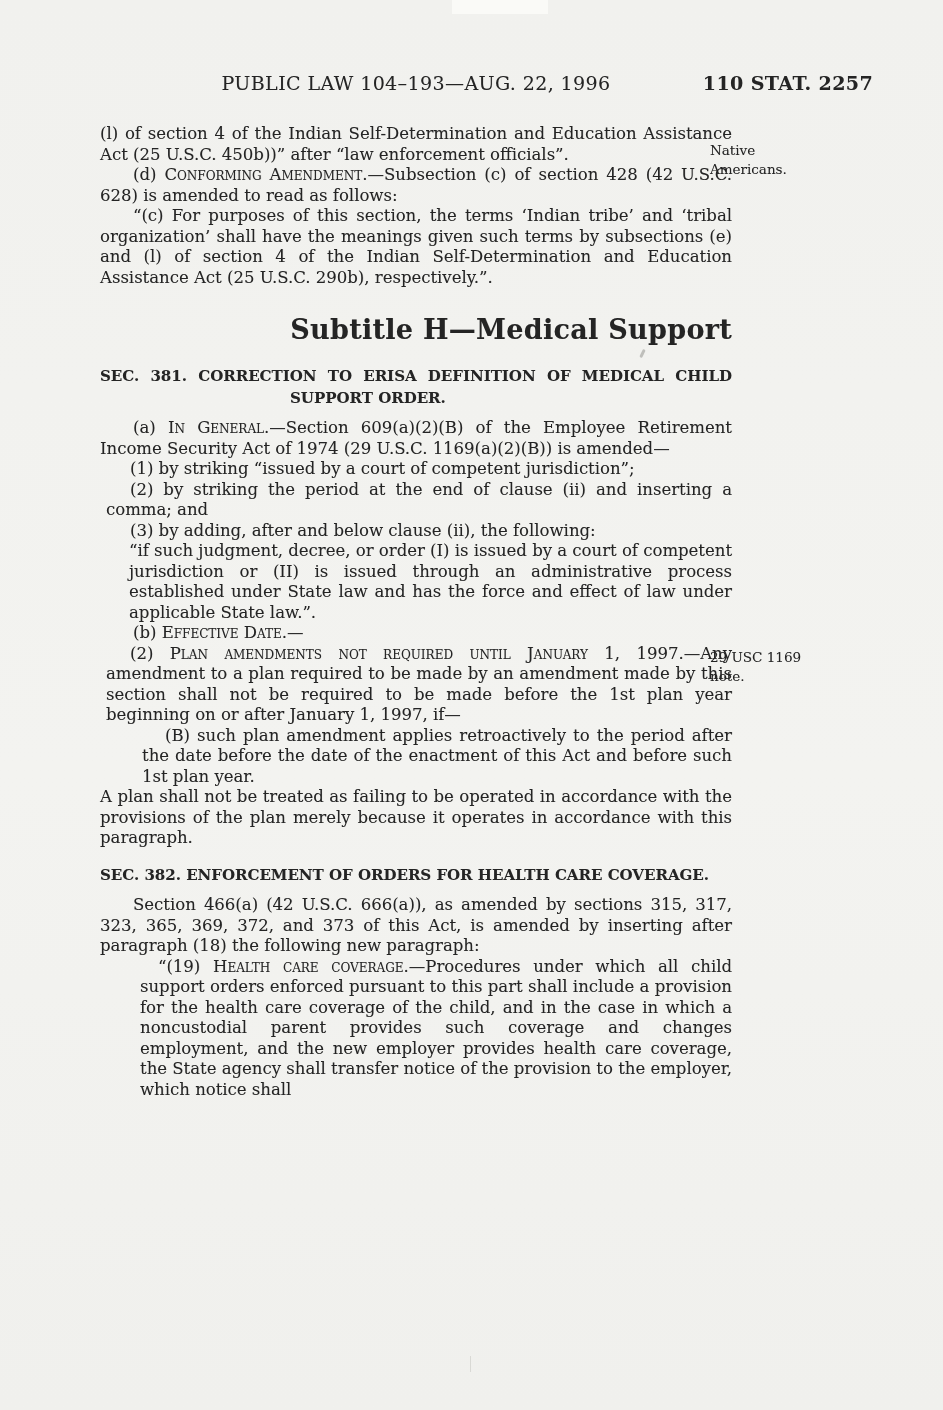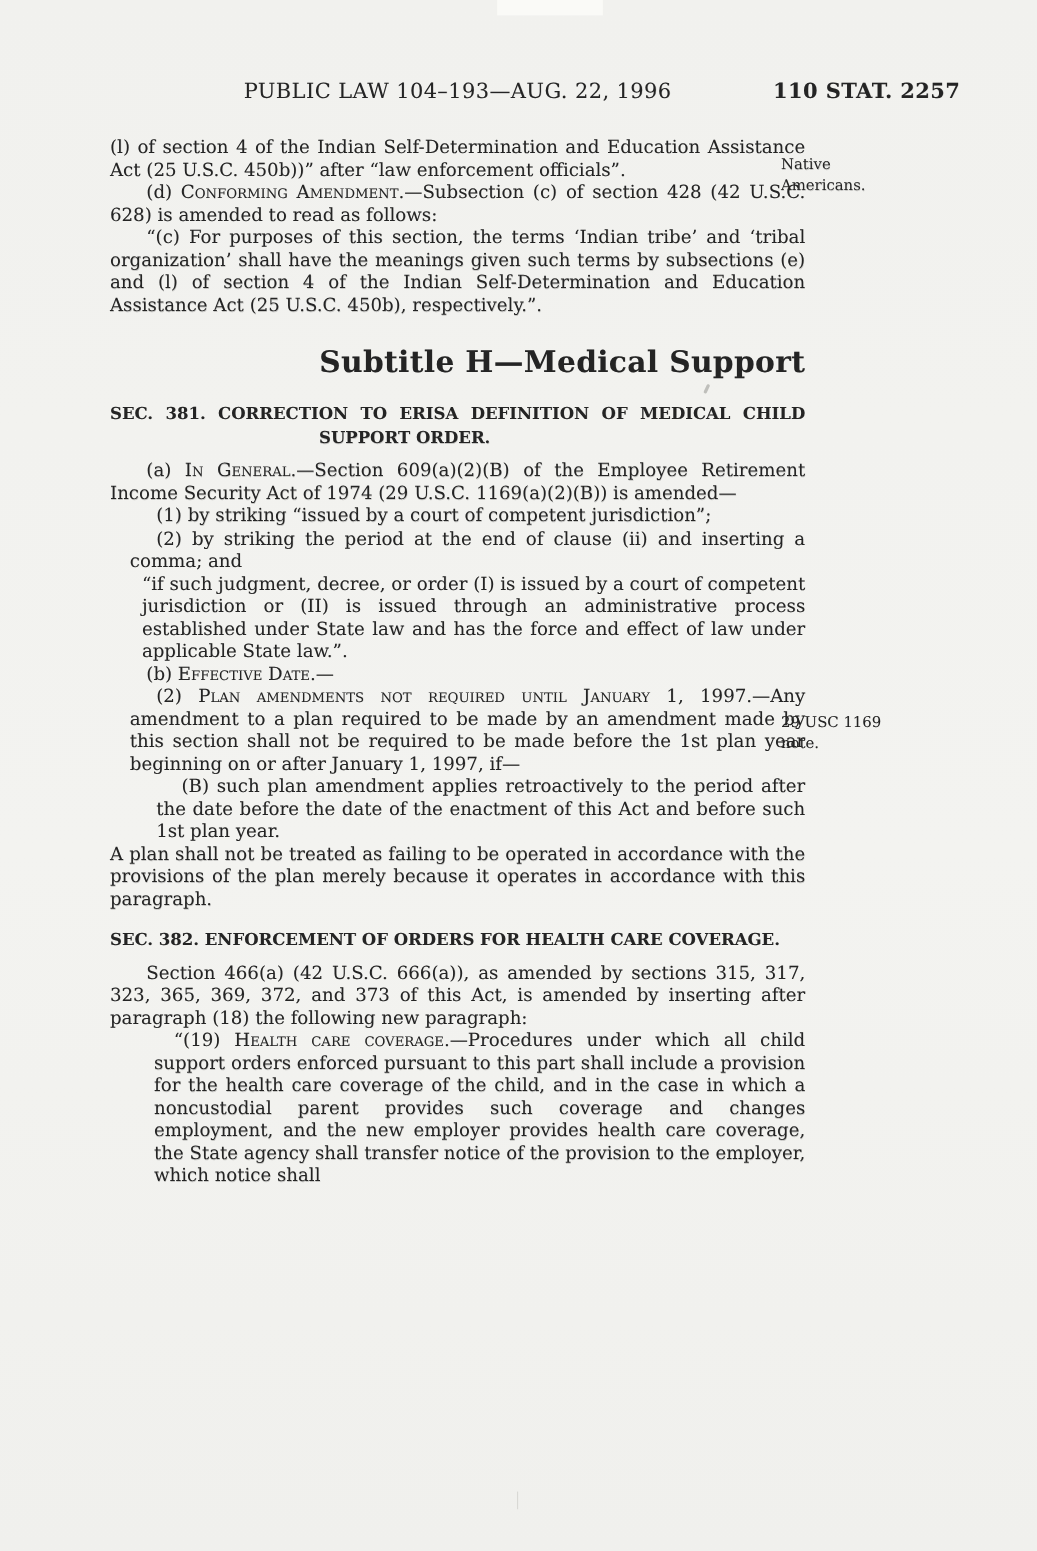--- a/index.html
+++ b/index.html
@@ -22,21 +22,21 @@
     font-weight: bold; font-size: 19px; letter-spacing: 0.4px;
   }
   .doc-body {
     position: absolute; top: 124px; left: 100px; width: 632px;
     font-size: 16.5px; line-height: 20.5px;
   }
   .blk { margin: 0; text-align: justify; }
   .sc { font-variant: small-caps; }
   .flush  { text-indent: 0; }
   .indent { text-indent: 33px; }
-  .item1  { margin-left: 18px; text-indent: 24px; }
+  .item1  { margin-left: 6px; text-indent: 24px; }
   .quote  { margin-left: 29px; text-indent: 0; }
   .item2  { margin-left: 42px; text-indent: 23px; }
   .item19 { margin-left: 40px; text-indent: 18px; }
   .subtitle {
     text-align: right; font-weight: bold; font-size: 27px;
     margin: 27px 0 21px; text-indent: 0; line-height: 30px; letter-spacing: 0.3px;
   }
   .sec {
     font-weight: bold; font-size: 15px; line-height: 21.5px;
     padding-left: 190px; text-indent: -190px;
@@ -59,26 +59,27 @@
 
 <div class="page">
   <div class="artifact-top"></div>
   <div class="header-title">PUBLIC LAW 104–193—AUG. 22, 1996</div>
   <div class="header-stat">110 STAT. 2257</div>
   <div class="margin-note note-native">Native Americans.</div>
   <div class="margin-note note-usc">29 USC 1169 note.</div>
   <div class="doc-body">
       <div class="blk flush"><span>(l) of section 4 of the Indian Self-Determination and Education Assistance Act (25 U.S.C. 450b))” after “law enforcement officials”.</span></div>
       <div class="blk indent"><span>(d) </span><span class="sc">Conforming Amendment</span><span>.—Subsection (c) of section 428 (42 U.S.C. 628) is amended to read as follows:</span></div>
-      <div class="blk indent"><span>“(c) For purposes of this section, the terms ‘Indian tribe’ and ‘tribal organization’ shall have the meanings given such terms by subsections (e) and (l) of section 4 of the Indian Self-Determination and Education Assistance Act (25 U.S.C. 450b), respectively.”.</span></div>
+      <div class="blk indent"><span>“(c) For purposes of this section, the terms ‘Indian tribe’ and ‘tribal organization’ shall have the meanings given such terms by subsections (e) and (l) of section 4 of the Indian Self-Determination and Education Assistance Act (25 U.S.C. 290b), respectively.”.</span></div>
       <div class="blk subtitle"><span>Subtitle H—Medical Support</span></div>
       <div class="blk sec"><span>SEC. 381. CORRECTION TO ERISA DEFINITION OF MEDICAL CHILD SUPPORT ORDER.</span></div>
       <div class="blk indent"><span>(a) </span><span class="sc">In General</span><span>.—Section 609(a)(2)(B) of the Employee Retirement Income Security Act of 1974 (29 U.S.C. 1169(a)(2)(B)) is amended—</span></div>
       <div class="blk item1"><span>(1) by striking “issued by a court of competent jurisdiction”;</span></div>
       <div class="blk item1"><span>(2) by striking the period at the end of clause (ii) and inserting a comma; and</span></div>
+      <div class="blk item1"><span>(3) by adding, after and below clause (ii), the following:</span></div>
       <div class="blk quote"><span>“if such judgment, decree, or order (I) is issued by a court of competent jurisdiction or (II) is issued through an administrative process established under State law and has the force and effect of law under applicable State law.”.</span></div>
       <div class="blk indent"><span>(b) </span><span class="sc">Effective Date</span><span>.—</span></div>
       <div class="blk item1"><span>(2) </span><span class="sc">Plan amendments not required until January 1, 1997</span><span>.—Any amendment to a plan required to be made by an amendment made by this section shall not be required to be made before the 1st plan year beginning on or after January 1, 1997, if—</span></div>
       <div class="blk item2"><span>(B) such plan amendment applies retroactively to the period after the date before the date of the enactment of this Act and before such 1st plan year.</span></div>
       <div class="blk flush"><span>A plan shall not be treated as failing to be operated in accordance with the provisions of the plan merely because it operates in accordance with this paragraph.</span></div>
       <div class="blk sec"><span>SEC. 382. ENFORCEMENT OF ORDERS FOR HEALTH CARE COVERAGE.</span></div>
       <div class="blk indent"><span>Section 466(a) (42 U.S.C. 666(a)), as amended by sections 315, 317, 323, 365, 369, 372, and 373 of this Act, is amended by inserting after paragraph (18) the following new paragraph:</span></div>
       <div class="blk item19"><span>“(19) </span><span class="sc">Health care coverage</span><span>.—Procedures under which all child support orders enforced pursuant to this part shall include a provision for the health care coverage of the child, and in the case in which a noncustodial parent provides such coverage and changes employment, and the new employer provides health care coverage, the State agency shall transfer notice of the provision to the employer, which notice shall</span></div>
     </div>
   <div class="artifact-mark"></div>

